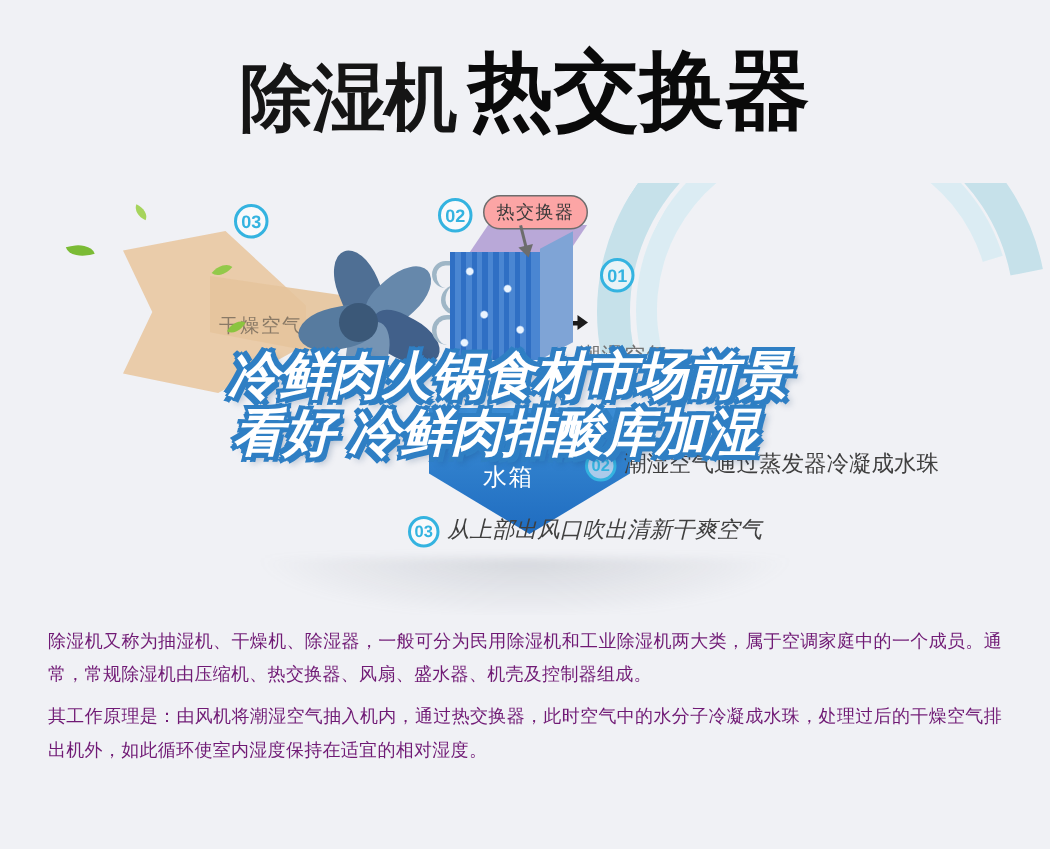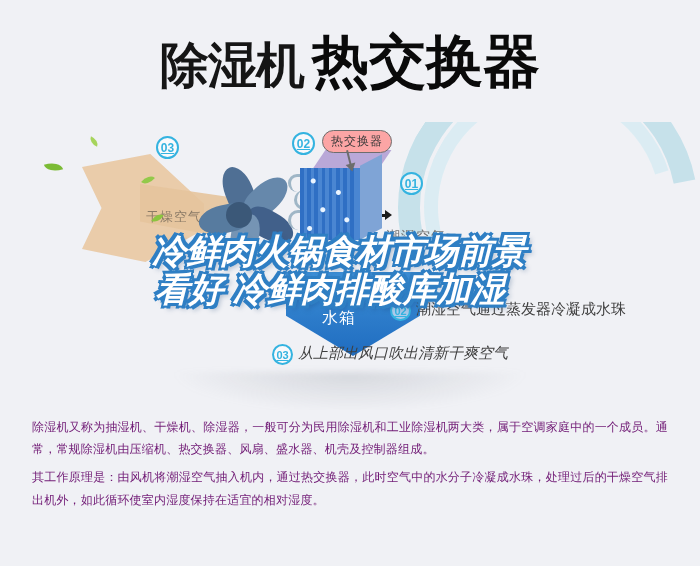--- a/index.html
+++ b/index.html
@@ -165,21 +165,20 @@
     font-size:14px; color:#737373; letter-spacing:1px;
   }
 
   
   .badge {
     position:absolute; width:23px; height:23px; border-radius:50%;
     border:2px solid #34b3e0; color:#34b3e0;
     font-size:12px; font-weight:bold;
     display:flex; align-items:center; justify-content:center;
     background:rgba(255,255,255,.6);
-    text-decoration:underline;
   }
   .badge.n3 { left:156px; top:14px; }
   .badge.n2 { left:292px; top:10px; }
   .badge.n1 { left:400px; top:50px; }
   .badge.s2 { left:390px; top:178px; width:21px; height:21px; font-size:11px; }
   .badge.s3 { left:272px; top:222px; width:21px; height:21px; font-size:11px; }
 
   
   .callout {
     position:absolute; left:322px; top:8px;

